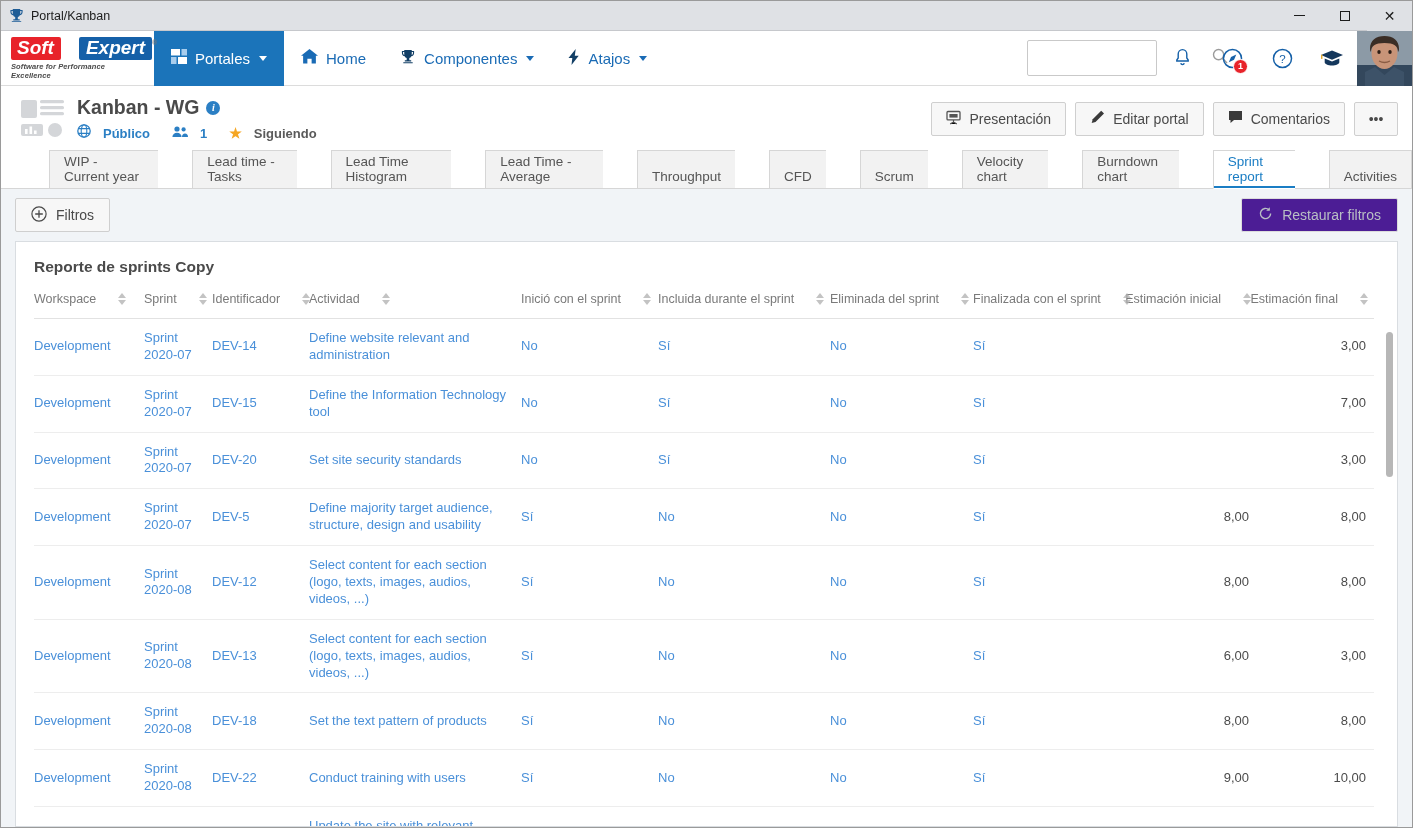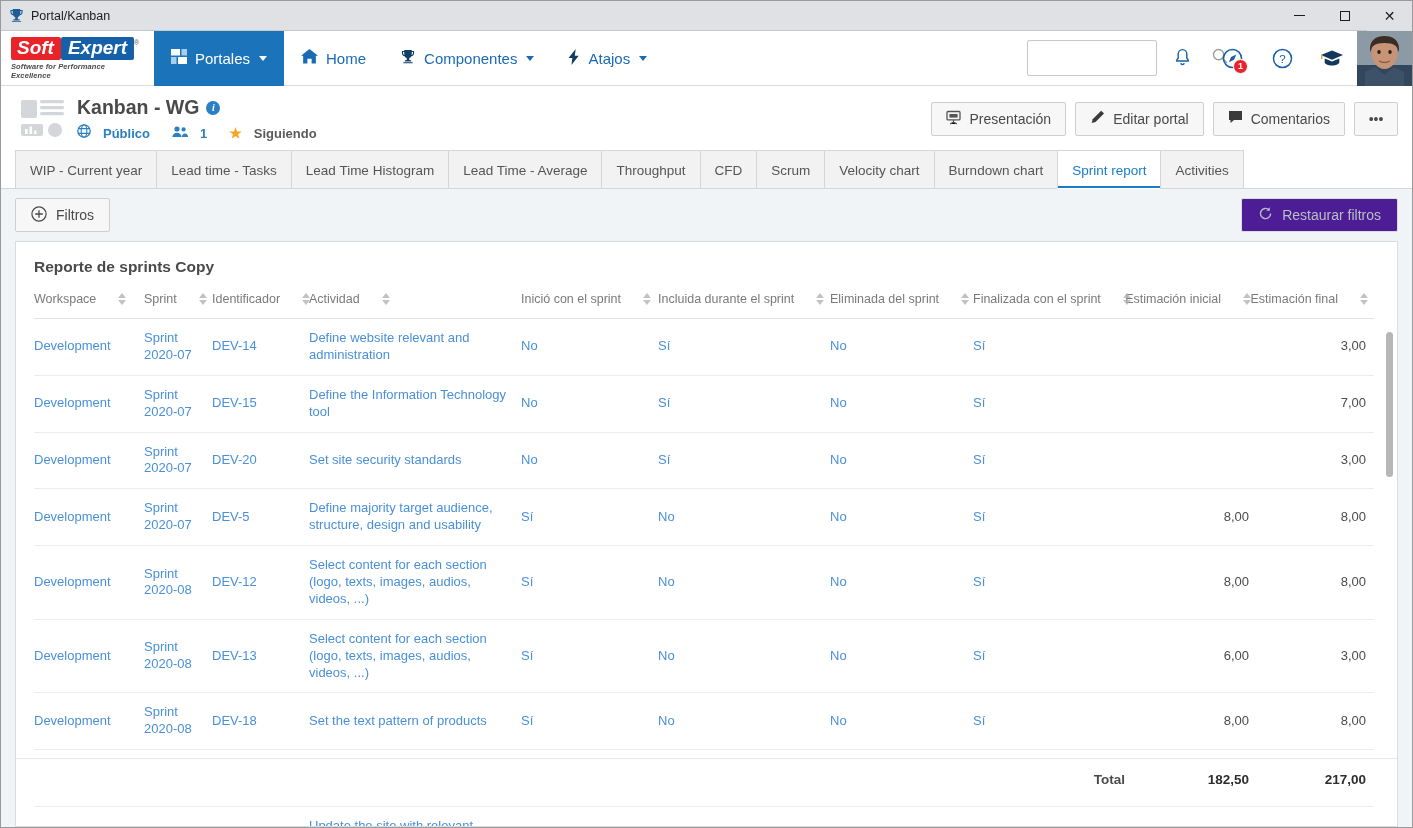--- a/index.html
+++ b/index.html
@@ -51,21 +51,21 @@
   .logo-row { display: flex; height: 23px; }
   .logo-soft {
     background: #e8232a; color: #fff; font-weight: bold; font-style: italic;
     font-size: 19px; padding: 0 5px 0 4px; display: flex; align-items: center;
     border: 2px solid #e8232a; border-radius: 2px;
     font-family: "Liberation Sans", sans-serif;
   }
   .logo-expert {
     background: #1560a8; color: #fff; font-weight: bold; font-style: italic;
     font-size: 19px; padding: 0 5px; display: flex; align-items: center;
-    border: 2px solid #1560a8; border-radius: 2px; margin-left: 0;
+    border: 2px solid #1560a8; border-radius: 2px; margin-left: 18px;
     position: relative;
   }
   .logo-reg { position: absolute; right: -7px; top: 0; font-size: 7px; color: #777; font-style: normal; }
   .logo-tag {
     font-size: 7.5px; color: #4a4a4a; font-style: italic; font-weight: bold;
     margin-top: 2px; letter-spacing: 0.1px;
   }
   .nav-items { display: flex; align-items: stretch; height: 55px; margin-left: 18px; }
   .nav-item {
     display: flex; align-items: center; gap: 8px;
@@ -126,24 +126,24 @@
     padding: 0 14px; font-size: 14px; color: #4a4a4a; cursor: pointer;
   }
   .btn-sq { width: 44px; justify-content: center; padding: 0; }
 
   
   .tabstrip {
     flex: 0 0 38px; height: 38px; display: flex; align-items: flex-end;
     padding-left: 14px; background: #fff; border-bottom: 1px solid #d6d6d6;
   }
   .tab {
-    height: 38px; display: flex; align-items: flex-start; padding: 12px 14px;
+    height: 38px; display: flex; align-items: flex-end; padding: 4px 14px;
     font-size: 13.5px; color: #555; background: #f2f2f2;
     border: 1px solid #d6d6d6; border-bottom: none; cursor: pointer;
-    border-right: none; position: relative;
+    border-right: none; position: relative; margin-left: 34px;
   }
   .tab:last-child { border-right: 1px solid #d6d6d6; }
   .tab.active {
     background: #fff; color: #1a7dc4; border-color: #d6d6d6;
     border-bottom: 1px solid #fff; margin-bottom: -1px; height: 39px;
   }
   .tab.active::after {
     content: ""; position: absolute; left: 0; right: 0; bottom: 0;
     height: 2px; background: #1a7dc4;
   }
@@ -698,33 +698,20 @@
                 <td>Sí</td>
                 <td>No</td>
                 <td>No</td>
                 <td>Sí</td>
                 <td class="num">3,00</td>
                 <td class="num">4,00</td>
               </tr>
             </tbody>
         </table>
 
-        <div class="total-row">
-          <div style="width:18px"></div>
-          <div style="width:110px"></div>
-            <div style="width:68px"></div>
-          <div style="width:97px"></div>
-            <div style="width:212px"></div>
-          <div style="width:137px"></div>
-            <div style="width:172px"></div>
-          <div style="width:143px"></div>
-          <div class="total-label" style="width:160px; text-align:right; padding-right:8px;">Total</div>
-          <div class="total-val" style="width:124px; padding-right:8px;">182,50</div>
-          <div class="total-val" style="width:117px; padding-right:8px;">217,00</div>
-        </div>
 
         <div class="vscroll">
           <div class="vthumb"></div>
         </div>
       </div>
     </div>
   </div>
 </div>
 
 </body></html>

